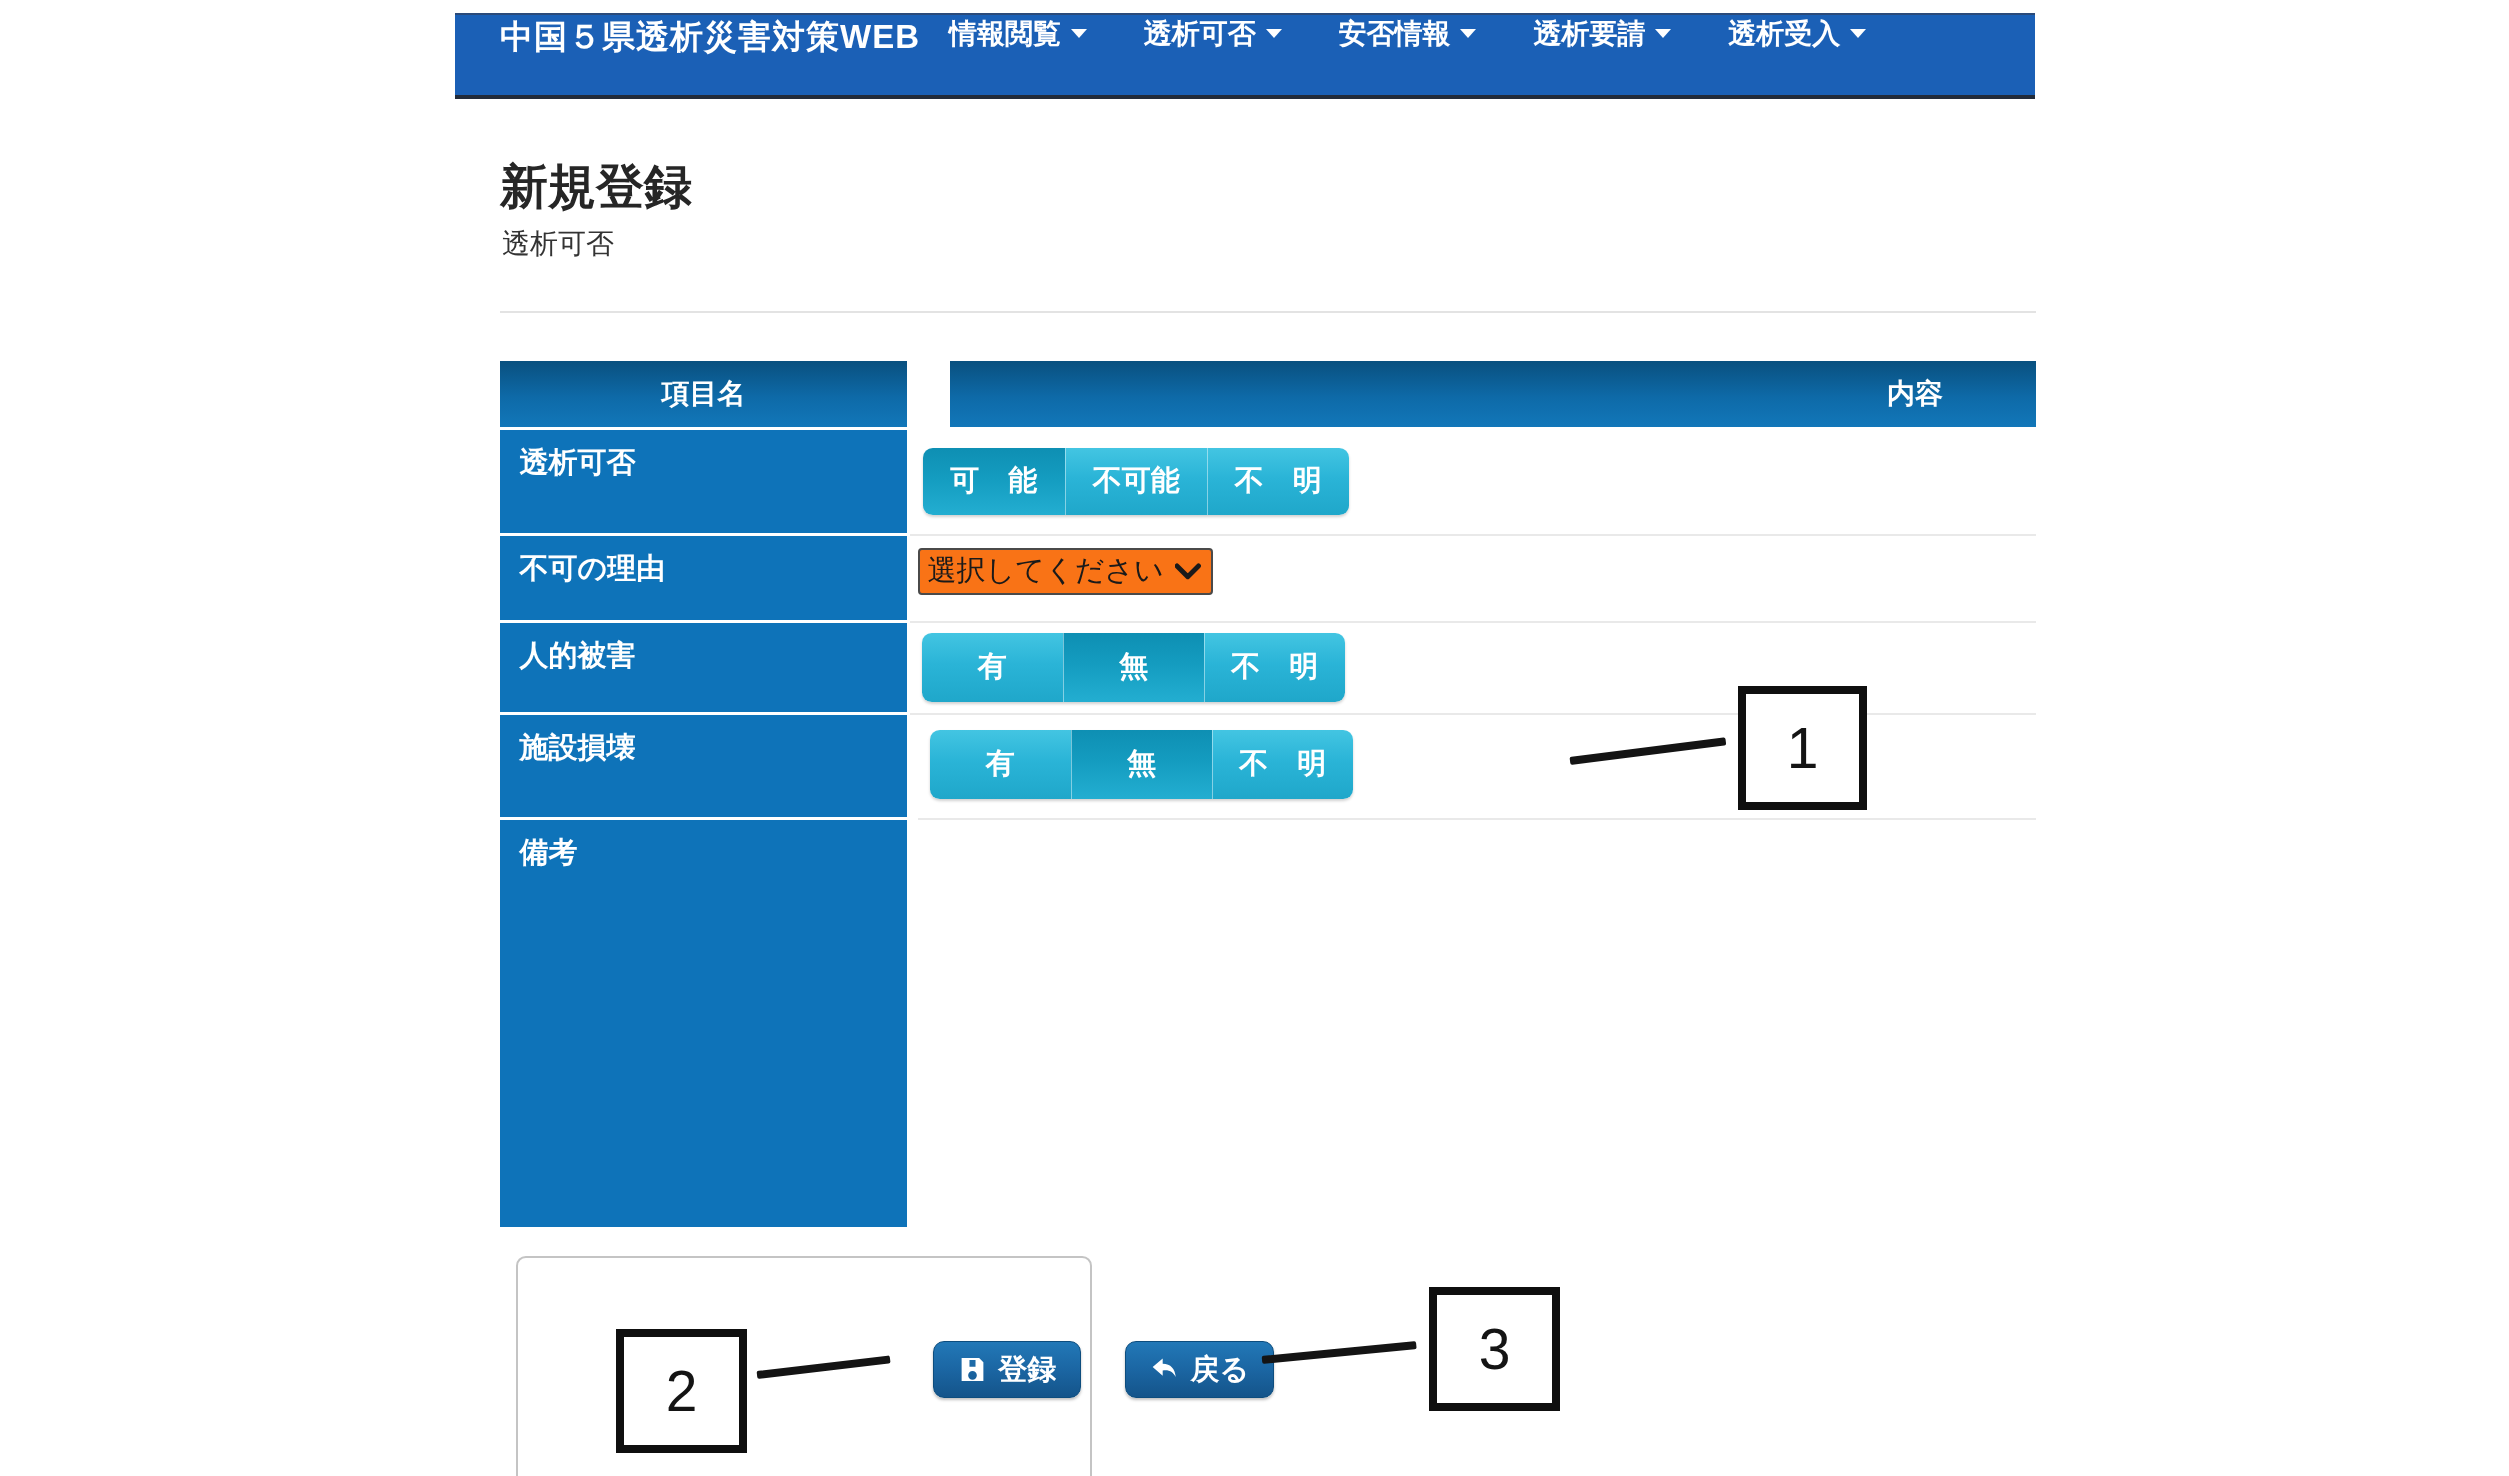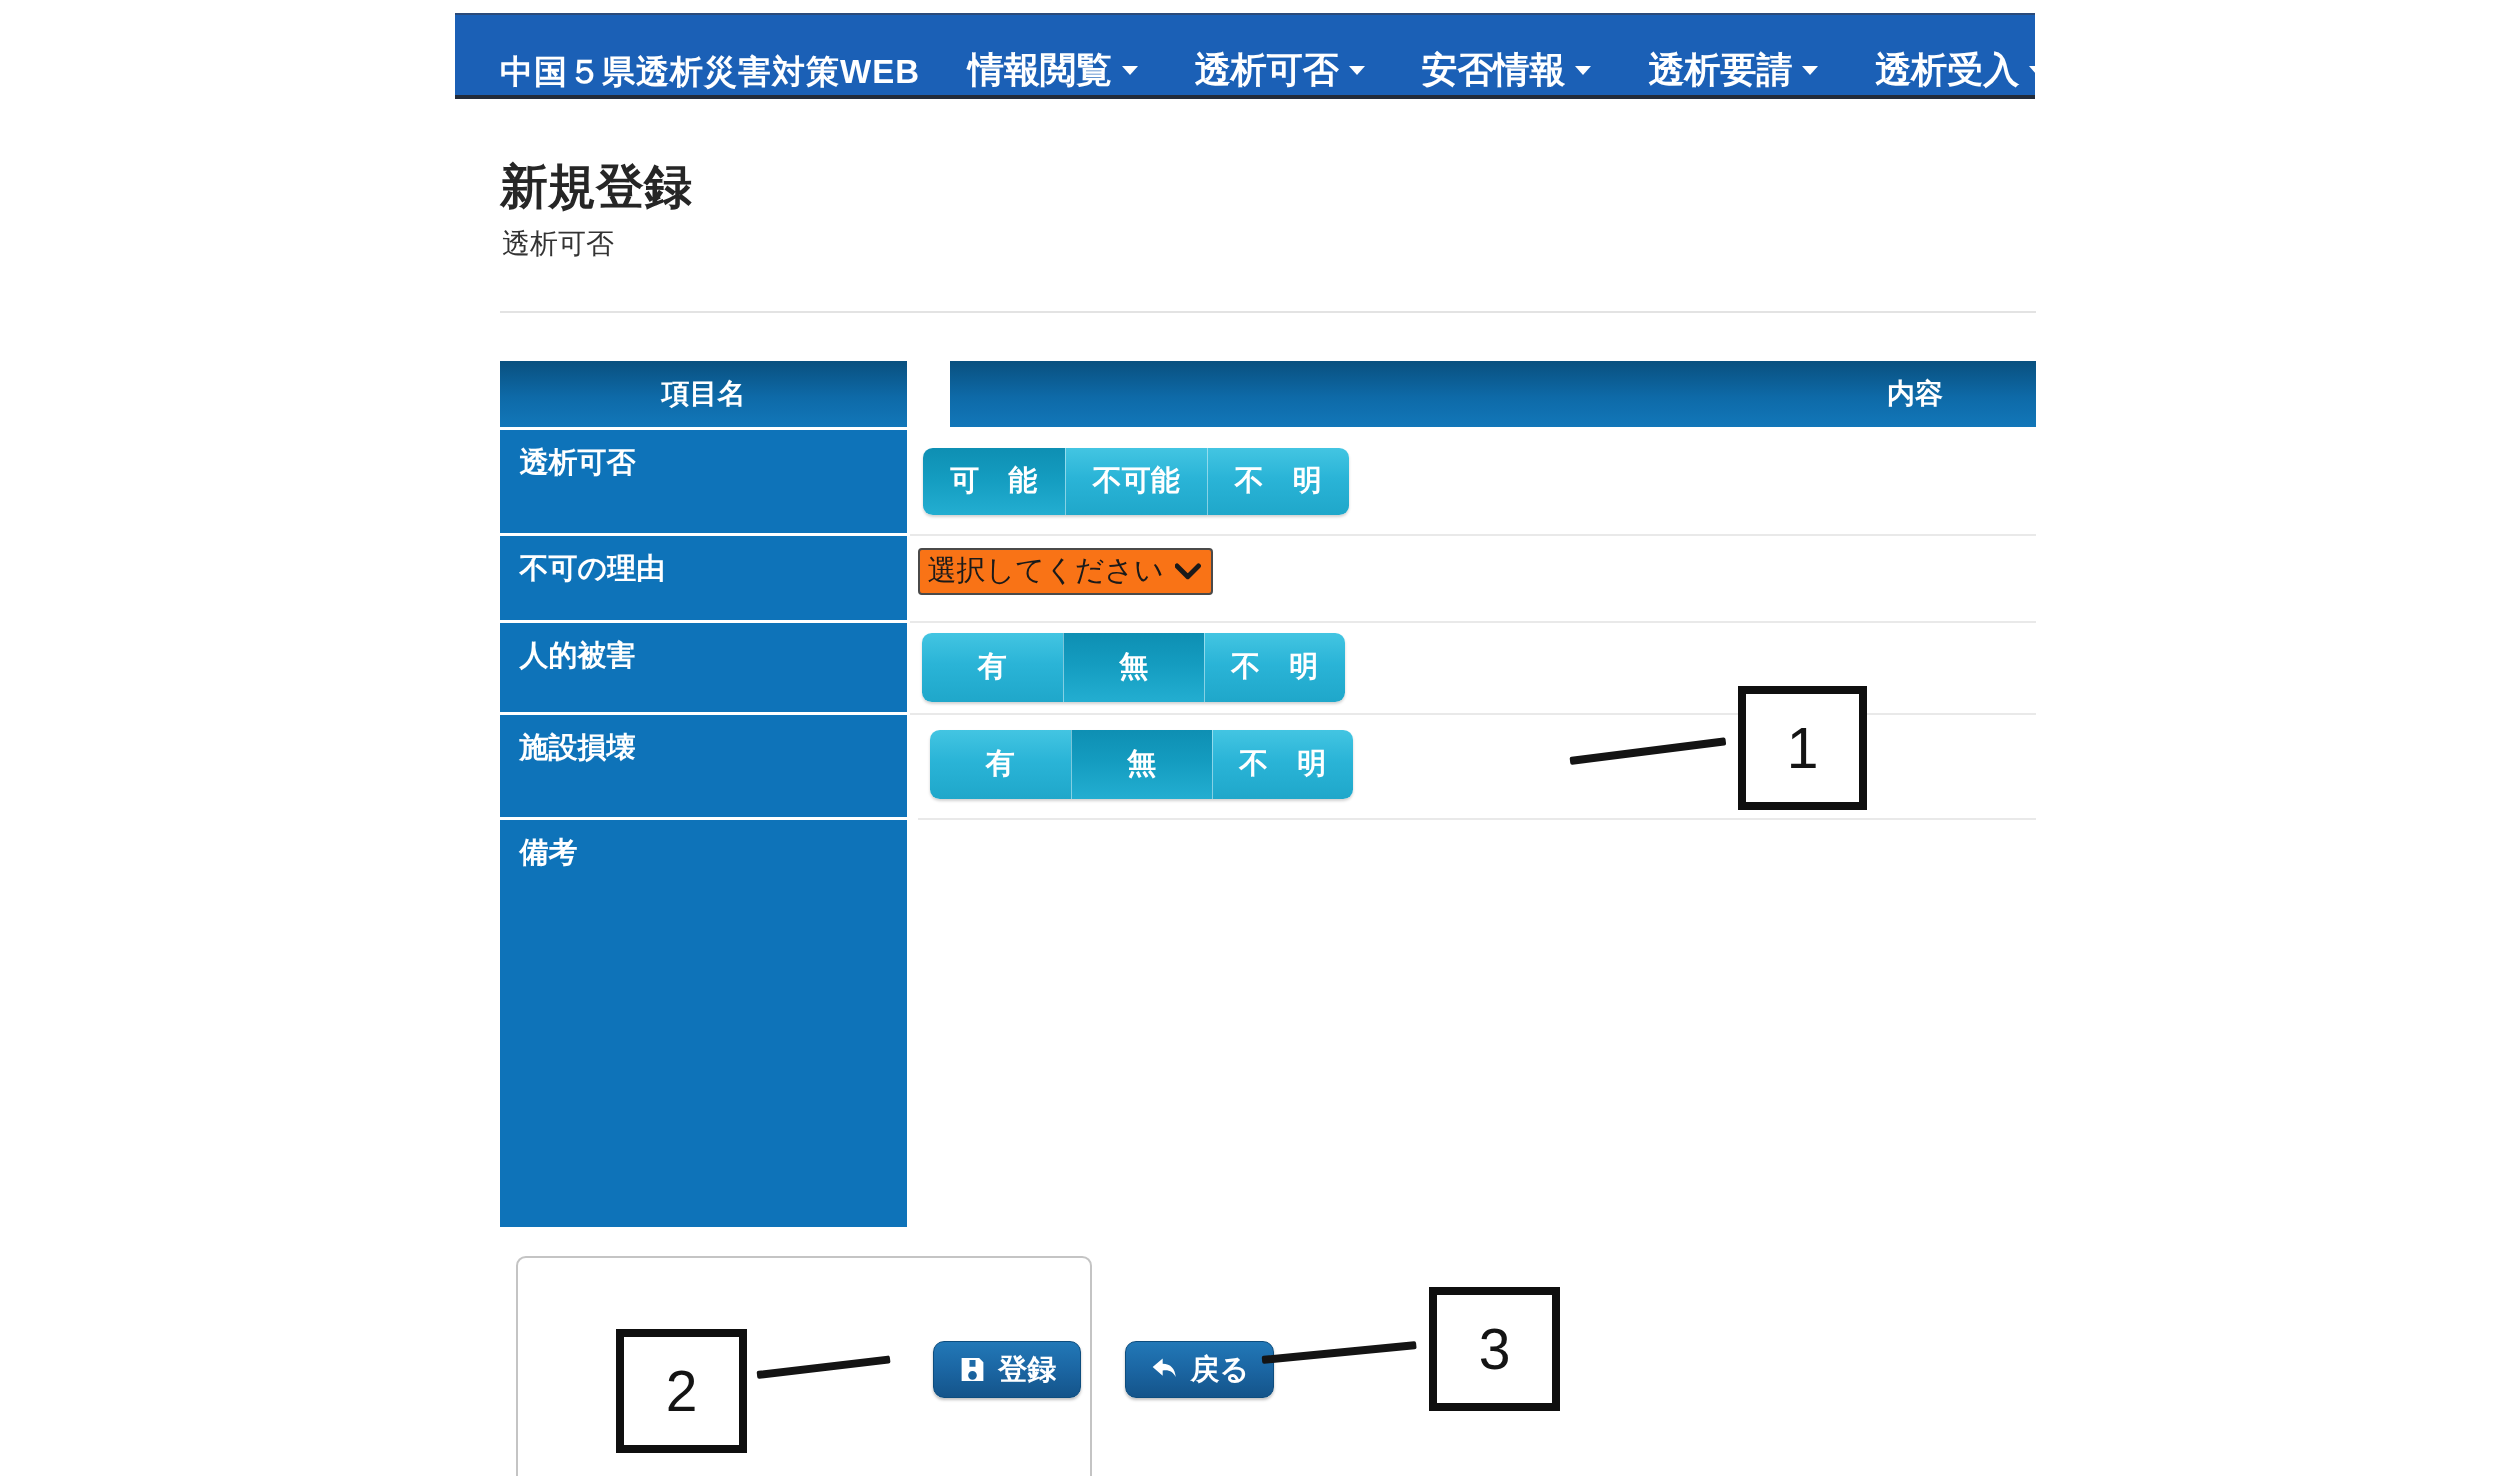--- a/index.html
+++ b/index.html
@@ -2,24 +2,24 @@
 <html><head>
 <meta charset="utf-8">
 <style>
   html,body{margin:0;padding:0;background:#fff;}
   .stage{position:relative;width:2509px;height:1476px;background:#fff;overflow:hidden;
          font-family:"Liberation Sans","DejaVu Sans",sans-serif;}
 
   
   .navbar{position:absolute;left:455px;top:12.7px;width:1580px;height:86px;
           background:#1b60b6;border-bottom:4.9px solid #222b3a;border-top:2px solid #2a4a7a;
-          display:flex;align-items:flex-end;box-sizing:border-box;padding-left:45px;color:#fff;gap:19px;}
+          display:flex;align-items:flex-start;box-sizing:border-box;padding-left:45px;color:#fff;}
   .brand{font-size:33px;font-weight:bold;letter-spacing:1px;white-space:nowrap;}
   .nav-items{display:flex;margin-left:29px;gap:57px;}
-  .nav-item{display:flex;align-items:center;font-size:36px;font-weight:bold;cursor:pointer;white-space:nowrap;}
+  .nav-item{display:flex;align-items:center;font-size:28px;font-weight:bold;cursor:pointer;white-space:nowrap;}
   .caret{width:0;height:0;border-left:8.8px solid transparent;border-right:8.8px solid transparent;
          border-top:9.8px solid #fff;margin-left:9.8px;display:inline-block;}
 
   
   .page-title{position:absolute;left:500px;top:155px;font-size:48px;font-weight:bold;color:#262626;}
   .page-subtitle{position:absolute;left:502px;top:225px;font-size:28px;font-weight:500;color:#333;}
   .rule{position:absolute;left:500px;top:311px;width:1536px;height:2px;background:#e3e3e3;}
 
   
   .form-table{position:absolute;left:500px;top:361px;width:1536px;display:flex;flex-direction:column;}

